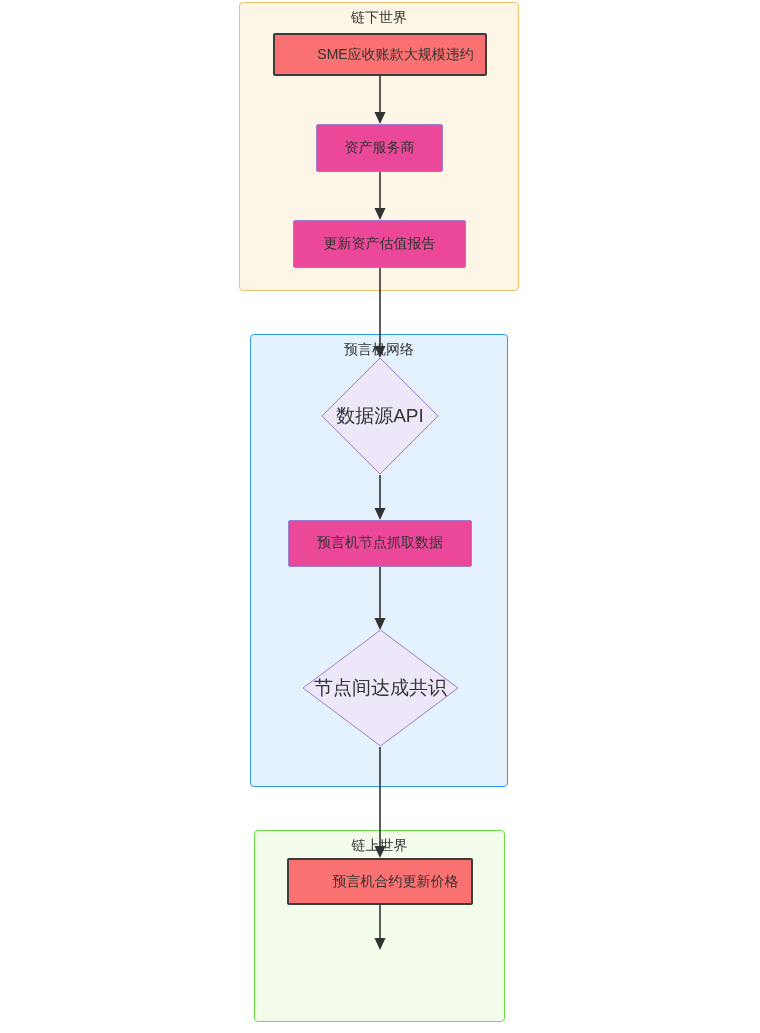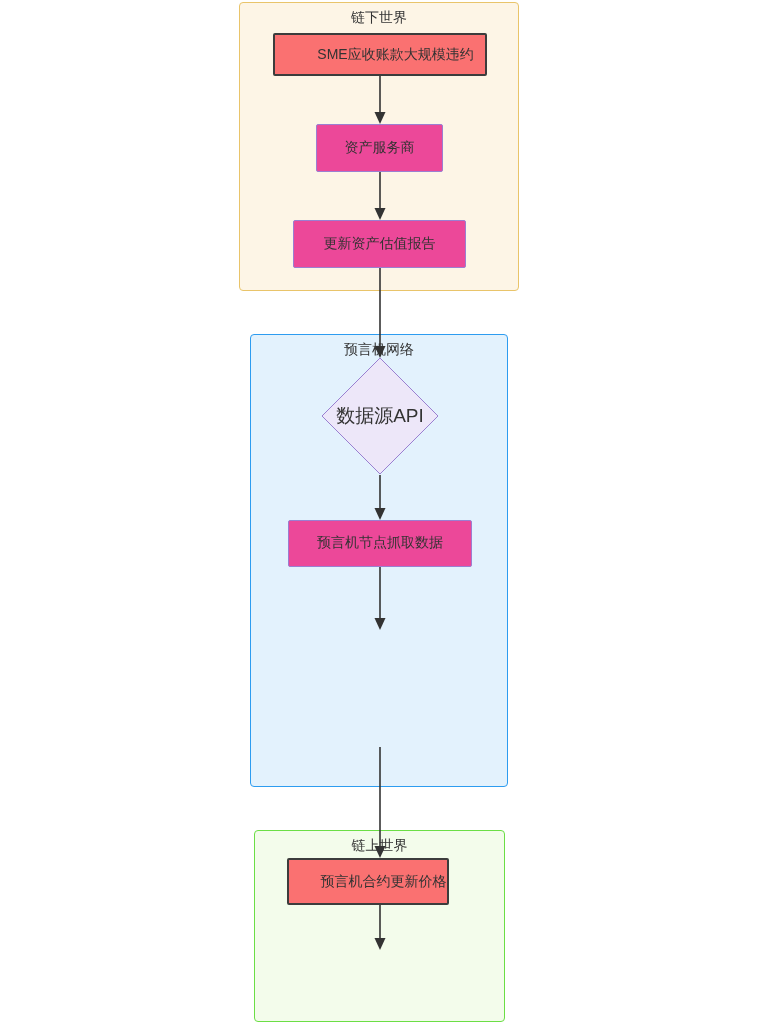--- a/index.html
+++ b/index.html
@@ -201,17 +201,23 @@
 
   <div class="node-diamond" style="left:321px; top:357px; width:118px; height:118px; z-index:10;">
     <svg class="dia-shape" viewBox="0 0 118 118" xmlns="http://www.w3.org/2000/svg">
       <polygon points="59,1 117,59 59,117 1,59" fill="#EDE7F9" stroke="#9A7FD1" stroke-width="1"></polygon>
     </svg>
     <span class="dia-label">数据源API</span>
   </div>
 
   <div class="node node-rect" style="left:288px; top:520px; width:184px; height:47px; z-index:10;font-family:Liberation Mono, monospace;">预言机节点抓取数据</div>
 
-
-  <div class="node node-critical" style="left:287px; top:858px; width:162px; height:47px; z-index:10;">预言机合约更新价格</div>
+  <div class="node-diamond" style="left:302px; top:629px; width:157px; height:118px; z-index:10;">
+    <svg class="dia-shape" viewBox="0 0 157 118" preserveAspectRatio="none" xmlns="http://www.w3.org/2000/svg">
+      <polygon points="78.5,1 156,59 78.5,117 1,59" fill="#EDE7F9" stroke="#9A7FD1" stroke-width="1"></polygon>
+    </svg>
+    <span class="dia-label">节点间达成共识</span>
+  </div>
+
+  <div class="node node-critical" style="left:287px; top:858px; width:186px; height:47px; z-index:10;">预言机合约更新价格</div>
 
 
 </div>
 
 </body></html>

